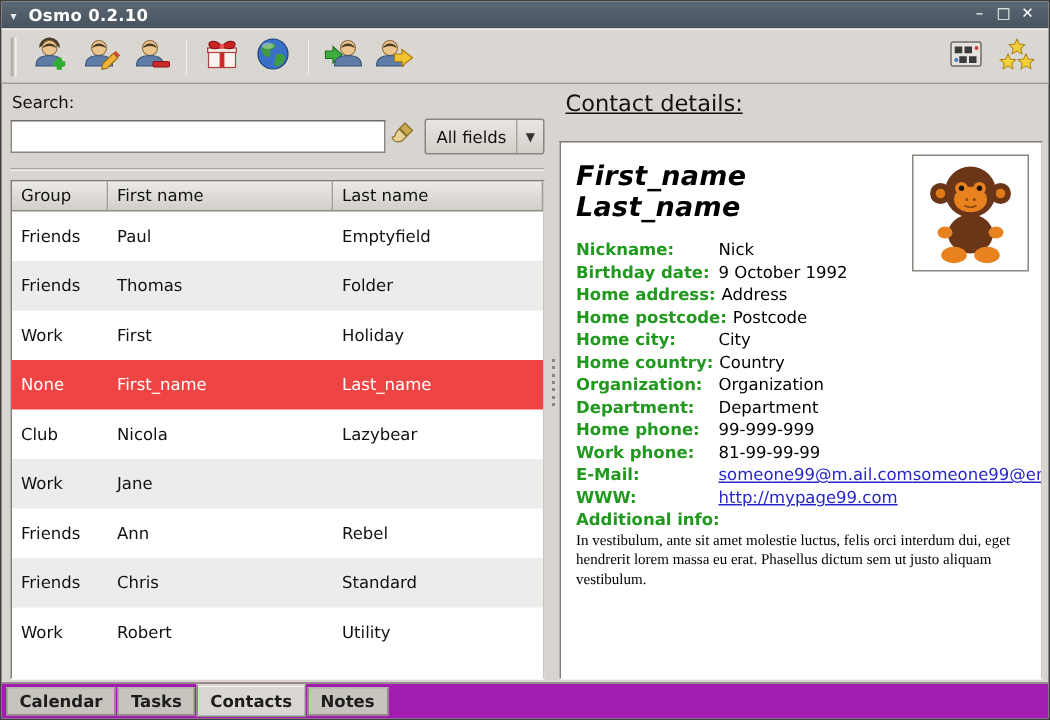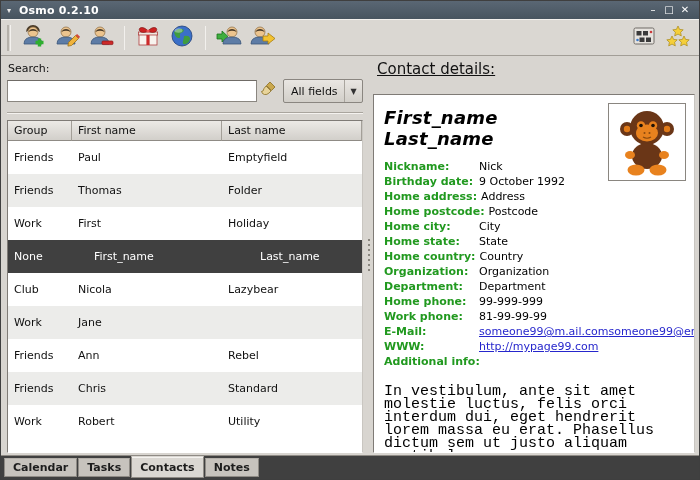--- a/index.html
+++ b/index.html
@@ -31,21 +31,21 @@
   .combo-arrow { width:18px; text-align:center; font-size:8px; color:#333; border-left:1px solid #a9a59e; align-self:stretch; display:flex; align-items:center; justify-content:center; }
   .pane-sep { height:2px; border-top:1px solid #a9a59e; border-bottom:1px solid #f4f2ef; margin:2px 0 6px 0; }
 
   
   .table-wrap { flex:1; border:1px solid #7f7b76; border-bottom-color:#fff; border-right-color:#c9c6c1; background:#fff; display:flex; flex-direction:column; overflow:hidden; }
   .thead { display:flex; flex:0 0 20px; }
   .th { background:linear-gradient(#eceae6,#d2cfca); border-right:1px solid #a39f98; border-bottom:1px solid #8f8b85; font-size:11px; color:#111; display:flex; align-items:center; padding-left:6px; }
   .tbody { flex:1; overflow:hidden; }
   .tr { display:flex; height:33px; font-size:11px; color:#111; }
   .tr.alt { background:#ececea; }
-  .tr.selected { background:#404040; color:#fff;gap:16px; }
+  .tr.selected { background:#ef4444; color:#fff; }
   .td { display:flex; align-items:center; padding-left:6px; overflow:hidden; white-space:nowrap; }
   .col-group { width:64px; flex:0 0 64px;text-align:right; }
   .col-first { width:150px; flex:0 0 150px; }
   .col-last  { flex:1; }
 
   
   .splitter { flex:0 0 8px; display:flex; align-items:center; justify-content:center; }
   .grip-dots { width:2px; height:34px; background:repeating-linear-gradient(#8a867f 0 2px, transparent 2px 5px); }
 
   
@@ -53,24 +53,24 @@
   .details-caption { font-size:15px; color:#111; margin:2px 0 16px 4px;text-decoration:underline; }
   .details-panel { flex:1; background:#fff; border:1px solid #7f7b76; border-bottom-color:#fff; border-right-color:#c9c6c1; padding:8px 8px 6px 10px; overflow:hidden; font-size:11px; }
   .photo-frame { float:right; width:78px; height:78px; border:1px solid #8a8680; background:#fff; margin:0 0 6px 8px; display:flex; align-items:center; justify-content:center; }
   .contact-title { font-size:18px; font-weight:bold; font-style:italic; color:#000; margin:4px 0 10px 0; letter-spacing:0.2px; }
   .field-row { display:flex; line-height:15px; }
   .field-label { flex:0 0 auto; min-width:95px; font-weight:bold; color:#21991f; padding-right:4px; }
   .field-value { color:#000;text-align:center; }
   .field-links { display:flex; flex-direction:row; }
   .field-links a { color:#2626cc; text-decoration:underline; }
   .addinfo-label { font-weight:bold; color:#21991f; line-height:15px; }
-  .addinfo-text { font-family:Liberation Mono, monospace; font-size:15px; line-height:13px; color:#000; margin-top:16px; max-width:306px; }
-
-  
-  .tab-strip { flex:0 0 24px; background:#404040; border-top:1px solid #8f8b85; display:flex; align-items:flex-start; padding-left:3px; }
+  .addinfo-text { font-family:Liberation Serif, serif; font-size:10px; line-height:13px; color:#000; margin-top:0; max-width:306px; }
+
+  
+  .tab-strip { flex:0 0 24px; background:#a21caf; border-top:1px solid #8f8b85; display:flex; align-items:flex-start; padding-left:3px; }
   .tab { font-size:11px; font-weight:bold; color:#1d1d1d; background:#c7c3bd; border:1px solid #8f8b85; border-top:1px solid #b4b0aa; padding:2px 8px 3px 8px; margin-top:2px; margin-right:1px; height:19px; }
   .tab.active { background:#dad7d2; border-top-color:#dad7d2; margin-top:0; height:22px; padding-top:4px; box-shadow:0 1px 0 #f4f2ef inset; }
 </style>
 </head>
 <body>
 
 <div class="window">
 
   <div class="titlebar">
     <span class="shade-btn">▾</span>
@@ -322,24 +322,20 @@
             </div>
             <div class="field-row">
               <span class="field-label">Home postcode:</span>
               <span class="field-value">Postcode</span>
             </div>
             <div class="field-row">
               <span class="field-label">Home city:</span>
               <span class="field-value">City</span>
             </div>
             <div class="field-row">
-              <span class="field-label">Home state:</span>
-              <span class="field-value">State</span>
-            </div>
-            <div class="field-row">
               <span class="field-label">Home country:</span>
               <span class="field-value">Country</span>
             </div>
             <div class="field-row">
               <span class="field-label">Organization:</span>
               <span class="field-value">Organization</span>
             </div>
             <div class="field-row">
               <span class="field-label">Department:</span>
               <span class="field-value">Department</span>

